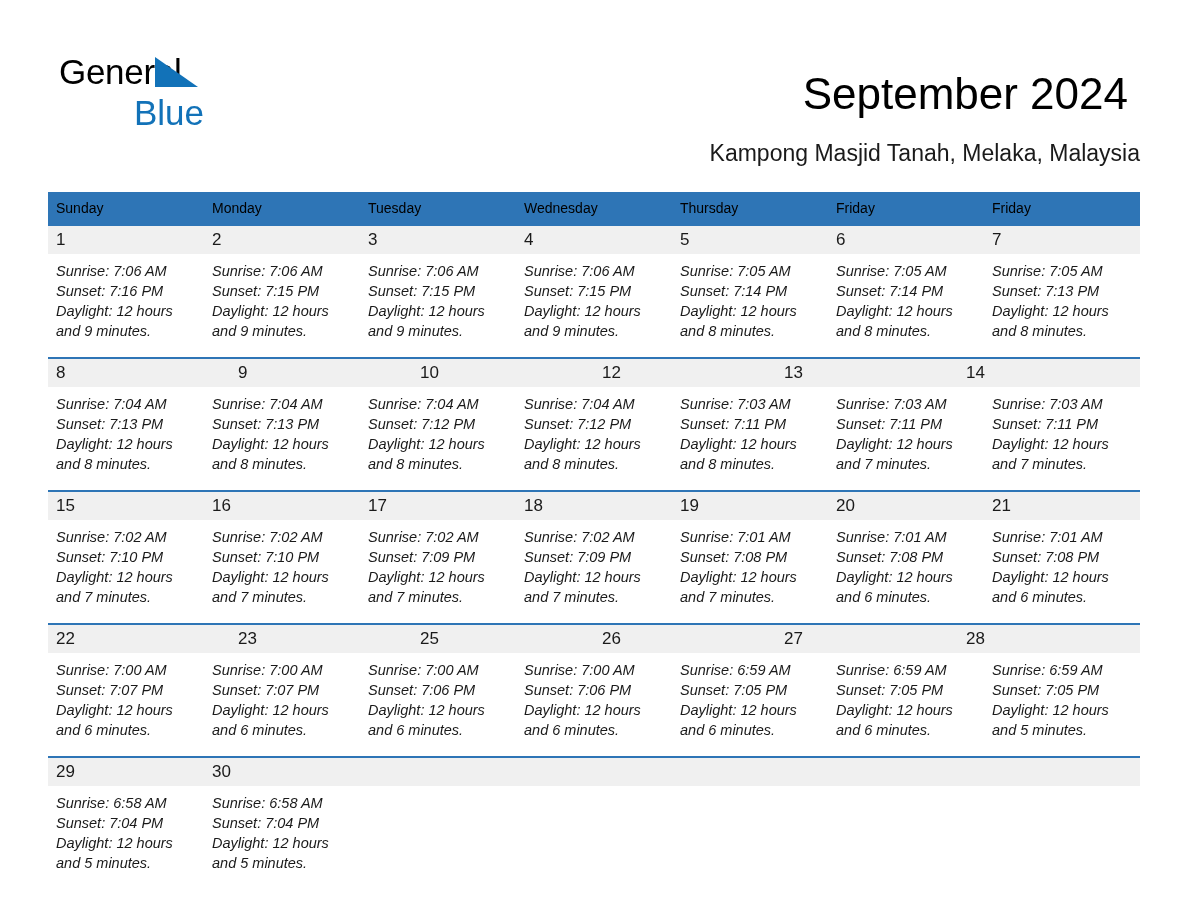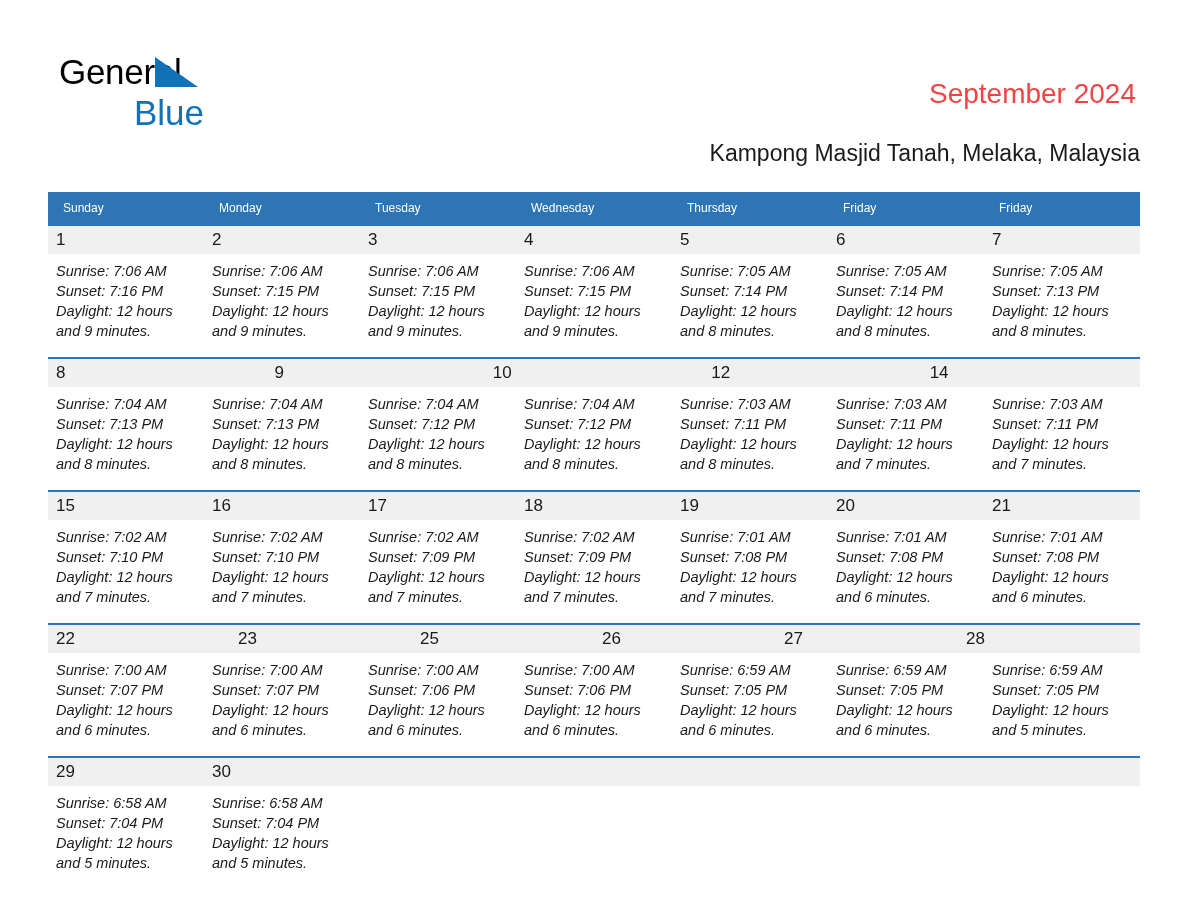--- a/index.html
+++ b/index.html
@@ -60,25 +60,25 @@
   .logo-blue {
     display: block;
     margin-left: 75px;
     margin-top: 1px;
     font-size: 35px;
     color: #1272b8;
     line-height: 38px;
   }
   .title {
     position: absolute;
-    right: 4px;
+    right: 12px;
     top: 36px;
-    font-size: 28px;
+    font-size: 44px;
     font-weight: normal;
-    color: #ef4444;
+    color: #000000;
     line-height: 46px;
     white-space: nowrap;
   }
   .subtitle {
     position: absolute;
     right: 0px;
     top: 104px;
     font-size: 23px;
     font-weight: normal;
     color: #1a1a1a;
@@ -91,24 +91,24 @@
     margin-top: 39px;
     width: 1092px;
   }
   .weekday-row {
     display: flex;
     background: #2e75b6;
     height: 32px;
   }
   .weekday {
     flex: 1 1 0;
-    color: #ffffff;
-    font-size: 12px;
+    color: #000000;
+    font-size: 14px;
     line-height: 32px;
-    padding-left: 15px;
+    padding-left: 8px;
     box-sizing: border-box;
     white-space: nowrap;
   }
   .week {
     border-top: 2px solid #2e75b6;
   }
   .week:first-of-type {
     border-top: none;
   }
   .week-numbers {
@@ -231,20 +231,21 @@
         </div>
       </div>
     </div>
 
     <div class="week">
       <div class="week-numbers">
         <div class="daynum">8</div>
         <div class="daynum">9</div>
         <div class="daynum">10</div>
         <div class="daynum">12</div>
+        <div class="daynum">13</div>
         <div class="daynum">14</div>
       </div>
       <div class="week-body">
         <div class="daycell">
           <div>Sunrise: 7:04 AM</div>
           <div>Sunset: 7:13 PM</div>
           <div>Daylight: 12 hours</div>
           <div>and 8 minutes.</div>
         </div>
         <div class="daycell">

